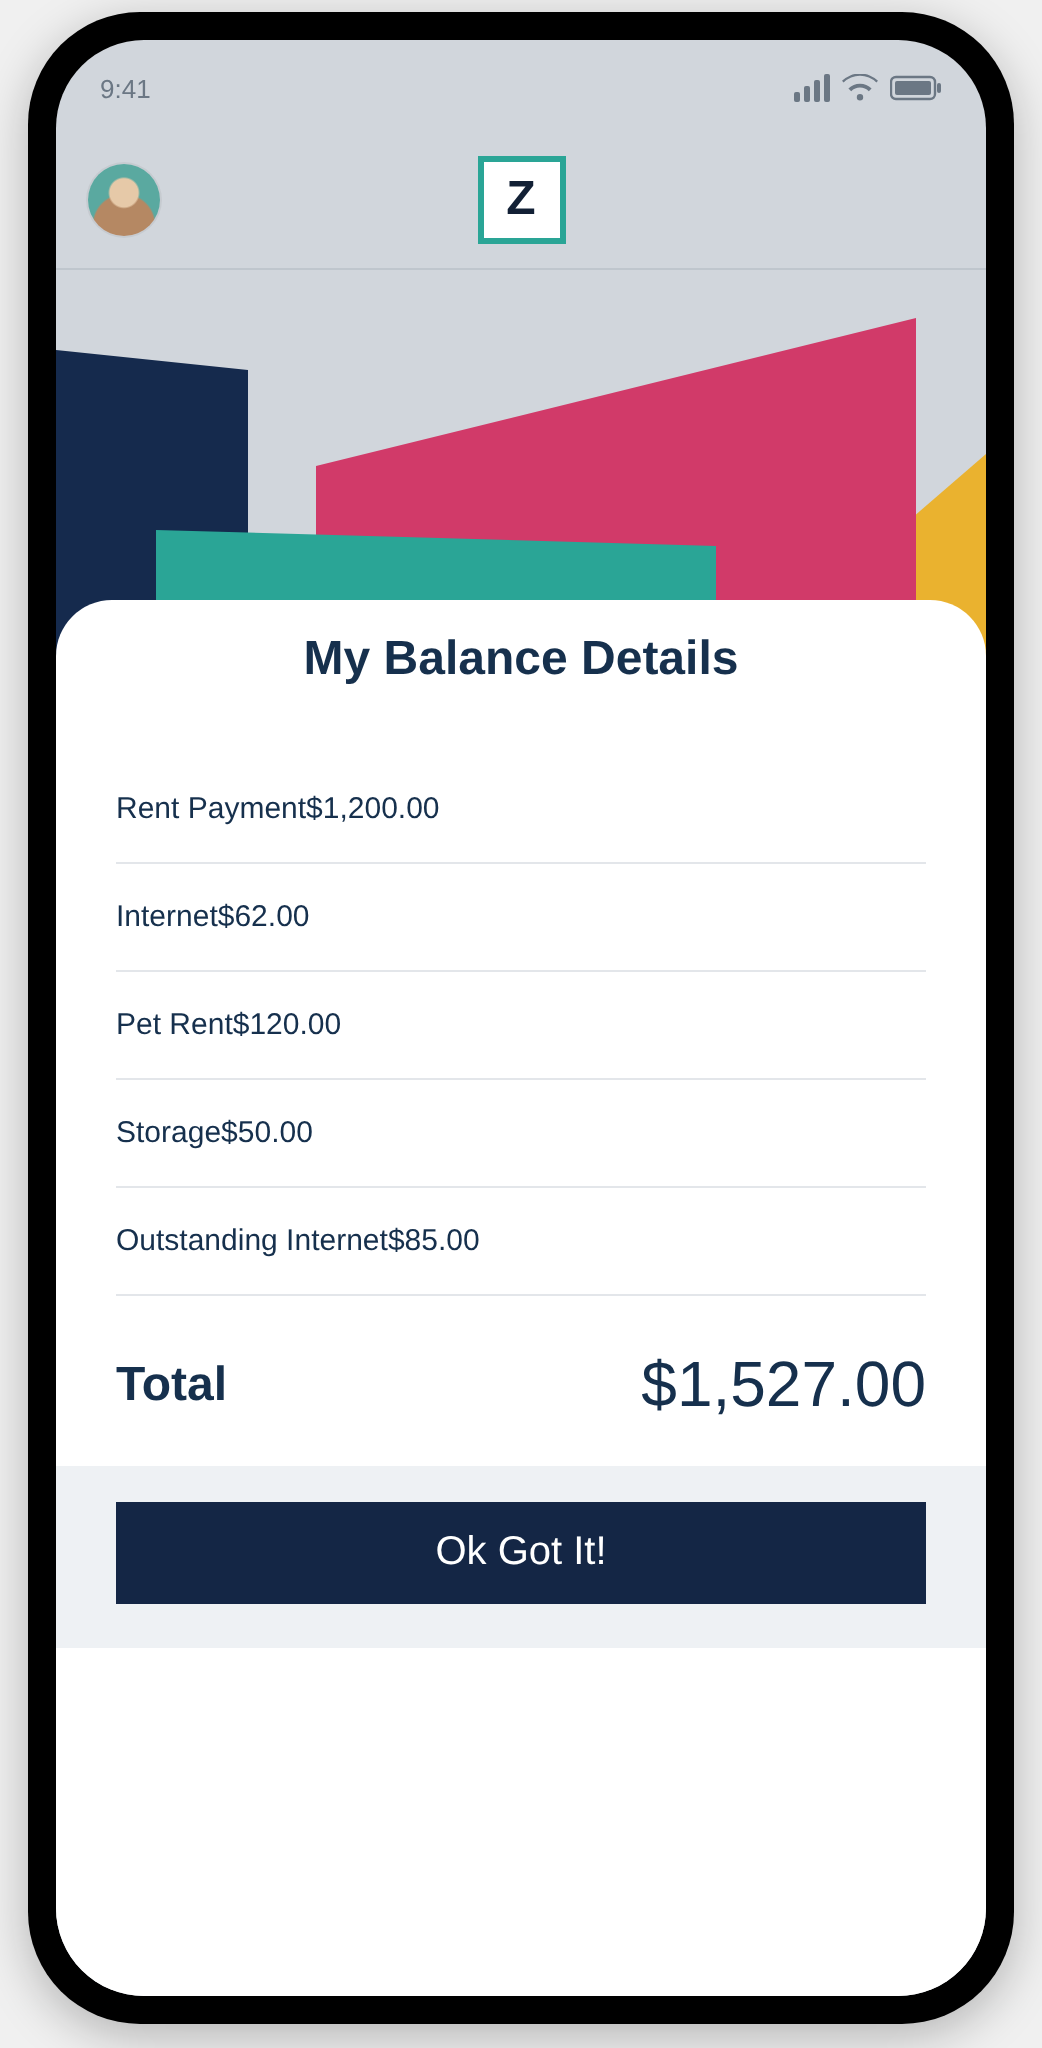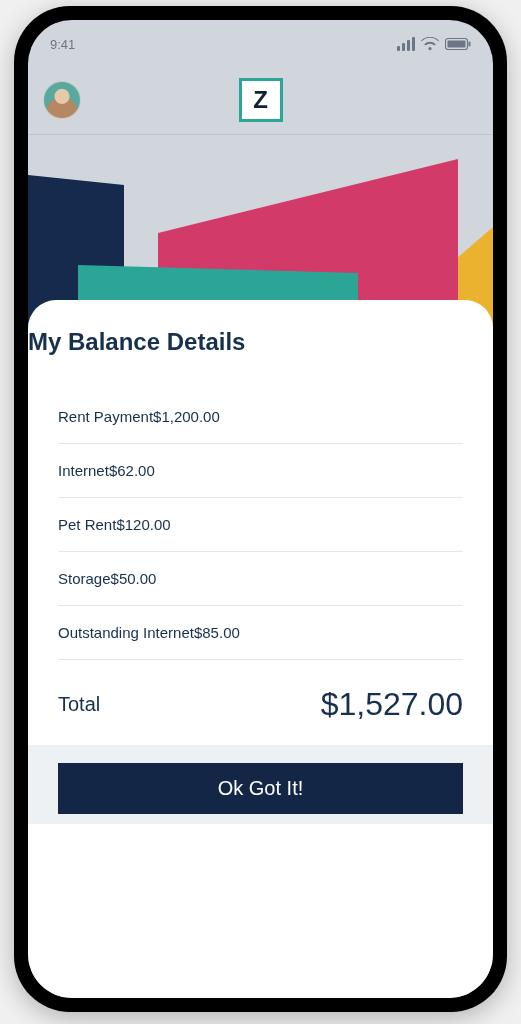--- a/index.html
+++ b/index.html
@@ -60,38 +60,38 @@
   .hero { position:relative; height:200px; overflow:hidden; }
   .hero svg { position:absolute; inset:0; width:100%; height:100%; display:block; }
   .hero-baseline { position:absolute; left:0; right:0; bottom:0; height:4px; background:#a7b3bd; }
 
   
   .sheet {
     position:absolute; left:0; right:0; bottom:0; top:280px;
     background:#fff; border-top-left-radius:28px; border-top-right-radius:28px;
   }
   .sheet .title {
-    text-align:left; padding:28px 0 34px; font-size:24px; font-weight:600; color:#16304d;
+    text-align:center; padding:16px 0 34px; font-size:24px; font-weight:600; color:#16304d;
   }
   .rows { padding: 0 30px; }
   .row {
     display:flex; align-items:center; justify-content:flex-start;
     padding:18px 0; border-bottom:1px solid #e3e6ea;
     font-size:15px; color:#16304d;
   }
   .row .label { font-weight:500; }
   .row .amount { font-weight:500; }
   .total-row {
     display:flex; align-items:center; justify-content:space-between;
     padding:26px 30px 22px; color:#16304d;
   }
-  .total-row .label { font-size:20px; font-weight:400;}
+  .total-row .label { font-size:24px; font-weight:700;}
   .total-row .amount { font-size:32px; font-weight:500;}
   .footer {
-    background:#eef1f4; padding:18px 30px 10px;
+    background:#eef1f4; padding:18px 30px 22px;
   }
   .cta {
     display:block; width:100%; text-align:center; background:#142645; color:#fff;
     font-size:20px; font-weight:500; padding:14px 0; border:none; cursor:pointer;
   }
 </style>
 </head>
 <body>
 
 <div class="stage">

